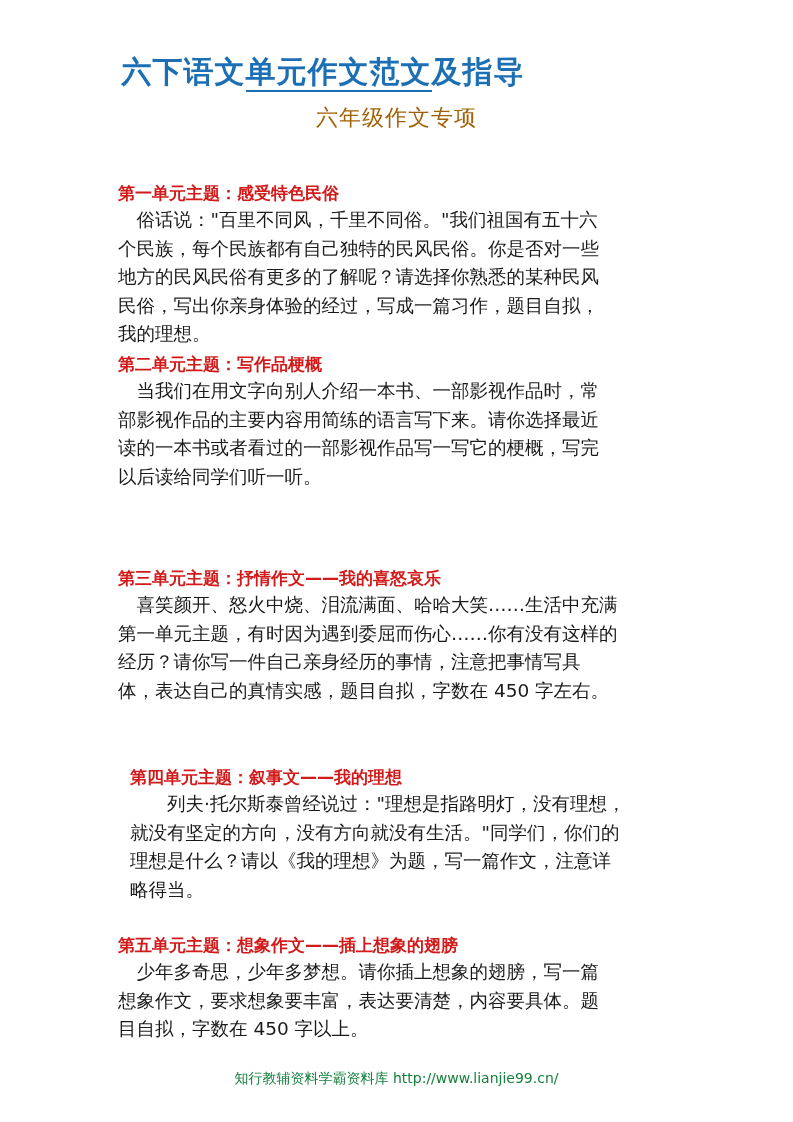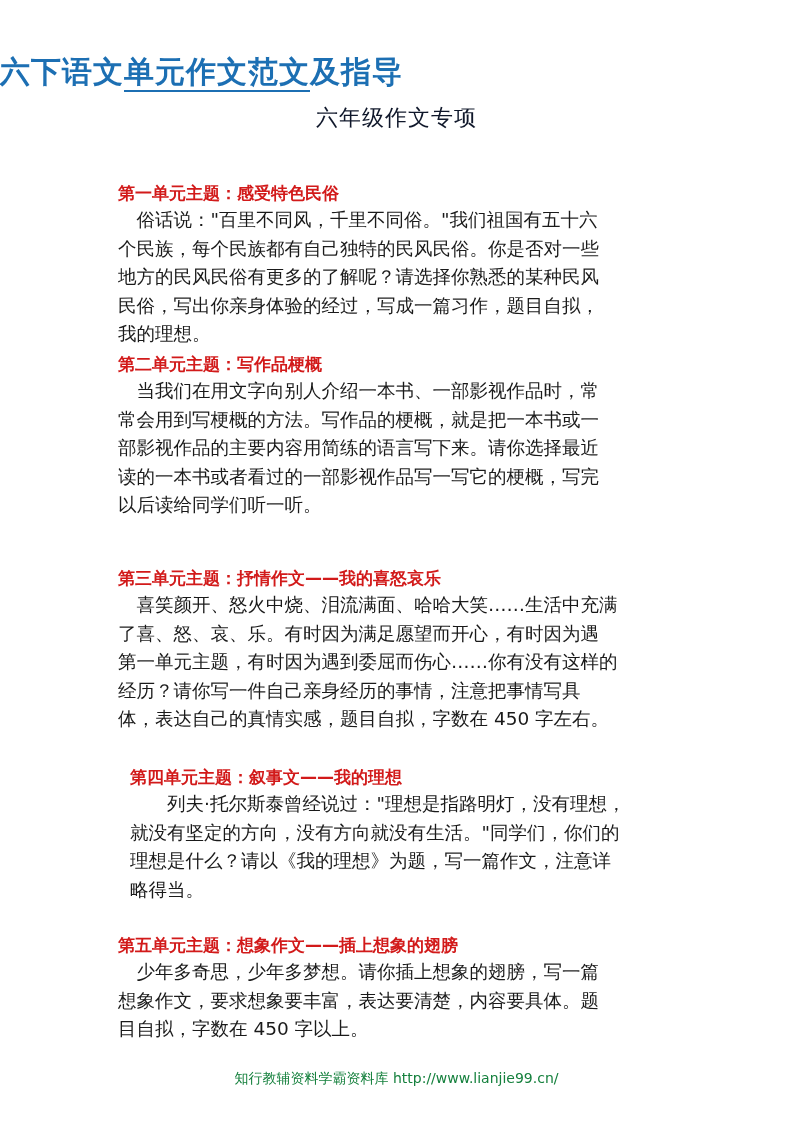--- a/index.html
+++ b/index.html
@@ -1,22 +1,22 @@
 <!DOCTYPE html>
 <html><head>
   <meta charset="utf-8">
   <style>
     html, body { margin: 0; padding: 0; background: #ffffff; }
     body { width: 793px; height: 1122px; position: relative; overflow: hidden;
       font-family: "DejaVu Sans", "Liberation Sans", sans-serif; color: #1a1a1a; }
-    .title { position: absolute; top: 52px; left: 0; width: 646px; text-align: left;
+    .title { position: absolute; top: 52px; left: 0; width: 646px; text-align: center;
       font-size: 30px; font-weight: bold; color: #1c6fb3; letter-spacing: 1px; line-height: 40px; }
     .title .ul { border-bottom: 2px solid #1c6fb3; padding-bottom: 1px; }
     .subtitle { position: absolute; top: 102px; left: 0; width: 793px; text-align: center;
-      font-size: 22px; color: #0f172a; line-height: 32px; letter-spacing: 1px; }
+      font-size: 22px; color: #a16207; line-height: 32px; letter-spacing: 1px; }
     .section { position: absolute; left: 118px; width: 552px; }
     .sec-title { font-size: 17px; font-weight: bold; color: #d21a1a; line-height: 26px; height: 26px; white-space: nowrap; }
     .para { font-size: 18.5px; line-height: 28.5px; color: #1a1a1a; }
     .para .line { display: block; white-space: nowrap; height: 28.5px; }
     .footer { position: absolute; top: 1068px; left: 0; width: 793px; text-align: center;
       font-size: 14px; color: #15803d; line-height: 20px; }
   </style>
 </head>
 <body>
 
@@ -33,32 +33,30 @@
     <span class="line">地方的民风民俗有更多的了解呢？请选择你熟悉的某种民风</span>
     <span class="line">民俗，写出你亲身体验的经过，写成一篇习作，题目自拟，</span>
     <span class="line">我的理想。</span>
   </div>
 </div>
 
 <div class="section" style="top:351px;">
   <div class="sec-title">第二单元主题：写作品梗概</div>
   <div class="para">
     <span class="line">　当我们在用文字向别人介绍一本书、一部影视作品时，常</span>
-    <span class="line">常会用到写梗概的方法。写作品的梗概，就是把一本书或一</span>
     <span class="line">部影视作品的主要内容用简练的语言写下来。请你选择最近</span>
     <span class="line">读的一本书或者看过的一部影视作品写一写它的梗概，写完</span>
     <span class="line">以后读给同学们听一听。</span>
   </div>
 </div>
 
 <div class="section" style="top:565px;">
   <div class="sec-title">第三单元主题：抒情作文——我的喜怒哀乐</div>
   <div class="para">
     <span class="line">　喜笑颜开、怒火中烧、泪流满面、哈哈大笑……生活中充满</span>
-    <span class="line">了喜、怒、哀、乐。有时因为满足愿望而开心，有时因为遇</span>
     <span class="line">第一单元主题，有时因为遇到委屈而伤心……你有没有这样的</span>
     <span class="line">经历？请你写一件自己亲身经历的事情，注意把事情写具</span>
     <span class="line">体，表达自己的真情实感，题目自拟，字数在 450 字左右。</span>
   </div>
 </div>
 
 <div class="section" style="top:764px;margin-left:12px;">
   <div class="sec-title">第四单元主题：叙事文——我的理想</div>
   <div class="para">
     <span class="line">　　列夫·托尔斯泰曾经说过："理想是指路明灯，没有理想，</span>

